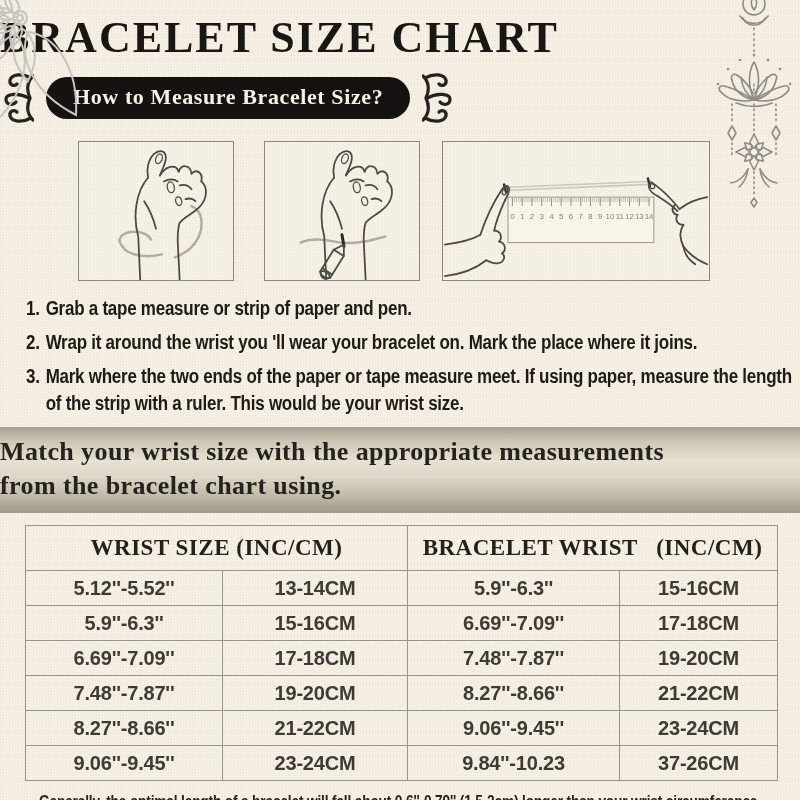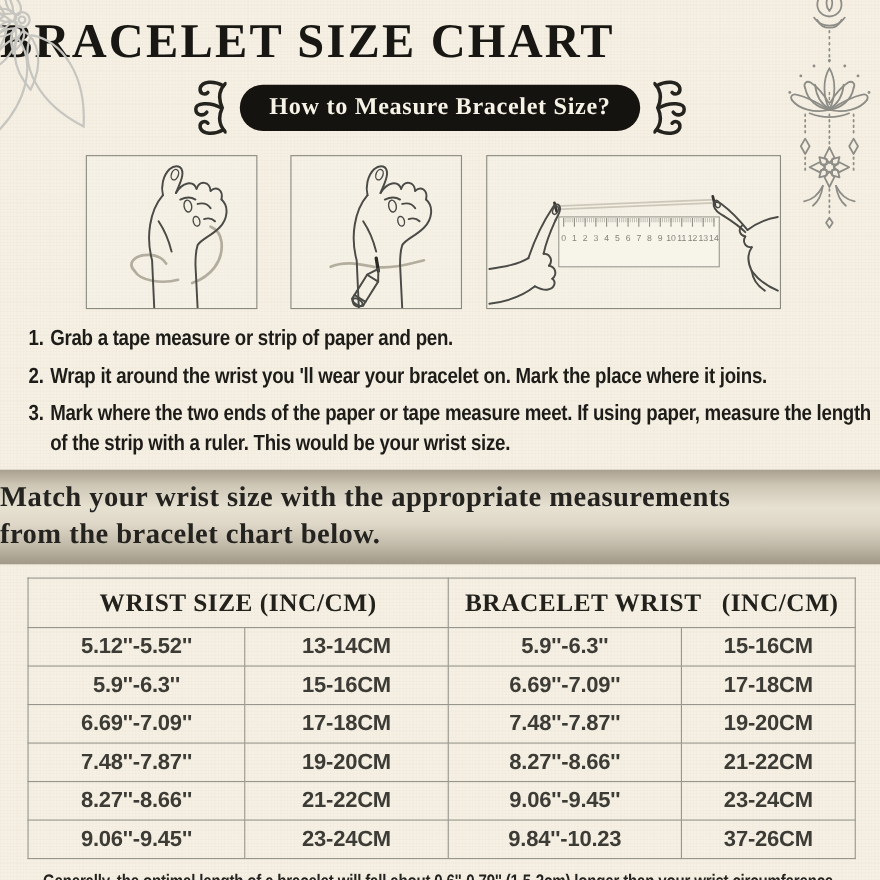--- a/index.html
+++ b/index.html
@@ -11,21 +11,21 @@
     font-family:"Liberation Sans",sans-serif;color:#1c1a16;
   }
   svg{display:block;}
   .mandala{position:absolute;top:0;left:0;}
   .ornament{position:absolute;top:0;right:4px;}
   .title{
     margin:14px 0 0;
     font-family:"Liberation Serif",serif;font-weight:700;font-size:44px;
     letter-spacing:2px;color:#181713;line-height:1.1;
   }
-  .badge-row{margin-top:9px;display:flex;justify-content:center;align-items:center;gap:12px;}
+  .badge-row{margin-top:9px;display:flex;align-items:center;gap:12px;}
   .badge{
     background:#15130f;color:#f6f2e6;border-radius:999px;
     padding:7px 27px 9px;font-family:"Liberation Serif",serif;
     font-weight:700;font-size:22px;letter-spacing:0.6px;white-space:nowrap;
   }
   .boxes{margin:16px 0 0 78px;display:flex;align-items:flex-start;}
   .box{border:1px solid #8a897f;background:rgba(255,255,255,0.12);}
   .box1,.box2{width:154px;height:138px;}
   .box2{margin-left:30px;}
   .box3{width:266px;height:138px;margin-left:22px;}
@@ -386,21 +386,21 @@
         <span class="txt">Wrap it around the wrist you 'll wear your bracelet on. Mark the place where it joins.</span>
       </li>
       <li>
         <span class="num">3.</span>
         <span class="txt">Mark where the two ends of the paper or tape measure meet. If using paper, measure the length of the strip with a ruler. This would be your wrist size.</span>
       </li>
     </ol>
 
   <div class="banner">
     <div>Match your wrist size with the appropriate measurements</div>
-    <div>from the bracelet chart below.</div>
+    <div>from the bracelet chart using.</div>
   </div>
 
   <table class="size-table">
     <colgroup>
         <col style="width:197px">
         <col style="width:185px">
         <col style="width:212px">
         <col style="width:158px">
       </colgroup>
     <thead>

